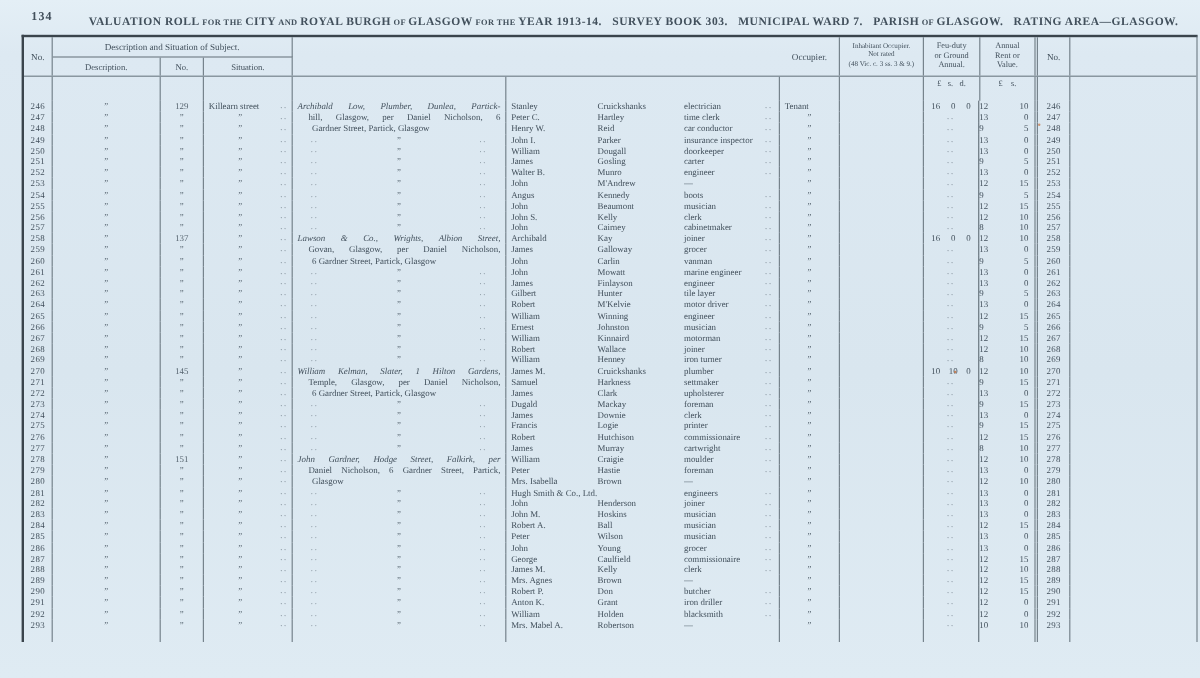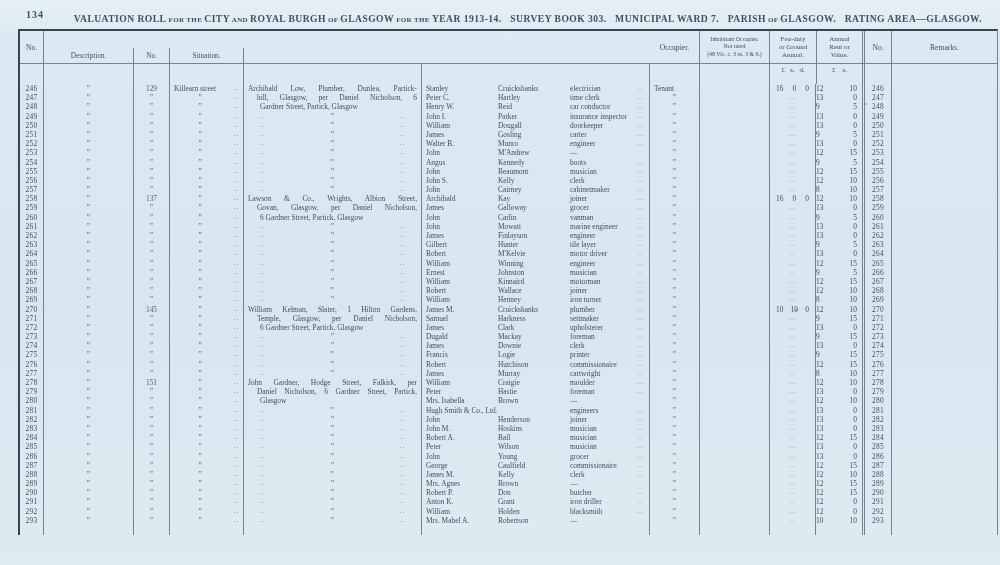--- a/index.html
+++ b/index.html
@@ -64,21 +64,21 @@
   .c{border-right:1px solid var(--line);overflow:visible;}
   .noL,.noR{text-align:center;letter-spacing:.3px;}
   .noR{border-left:3px double var(--line);}
   .desc,.stno{text-align:center;color:var(--ink-soft);}
   .sit{display:flex;justify-content:center;}
   .sitt{flex:1;padding-left:4px;}
   .sitt.center{text-align:center;padding-left:0;color:var(--ink-soft);}
   .dots{opacity:.7;letter-spacing:1.5px;padding:0 3px;font-size:7px;}
   .sit .dots{margin-left:auto;}
   .prop{}
-  .pl1{padding:0 4px;text-align:justify;text-align-last:justify;}
+  .pl1{padding:0 4px;text-align:justify;text-align-last:justify;font-style:italic;}
   .pl2{padding:0 4px 0 13px;text-align:justify;text-align-last:justify;}
   .pl3{padding-left:16px;}
   .pdots{display:flex;justify-content:space-between;padding:0 12px;color:var(--ink-soft);}
   .ten{display:flex;padding-left:4px;}
   .tf{width:72px;flex:none;}
   .tl{width:72px;flex:none;}
   .to{flex:1;}
   .ten .dots{margin-right:2px;}
   .occ{padding-left:4px;}
   .occ.center{text-align:center;padding-left:0;color:var(--ink-soft);}
@@ -99,35 +99,35 @@
 
   <div class="pagehead">
     <span class="pagenum">134</span>
     <div class="title"><span class="seg-b">Valuation Roll</span><span class="seg-s"> for the </span><span class="seg-b">City</span><span class="seg-s"> and </span><span class="seg-b">Royal Burgh</span><span class="seg-s"> of </span><span class="seg-b">Glasgow</span><span class="seg-s"> for the </span><span class="seg-b">Year 1913-14.</span><span class="seg-b">   Survey Book 303.</span><span class="seg-b">   Municipal Ward 7.</span><span class="seg-b">   Parish</span><span class="seg-s"> of </span><span class="seg-b">Glasgow.</span><span class="seg-b">   Rating Area—Glasgow.</span></div>
   </div>
 
   <div class="table">
 
     <div class="thead">
       <div class="h c1">No.</div>
+      <div class="h grp">Description and Situation of Subject.</div>
       <div class="h s1">Description.</div>
       <div class="h s2">No.</div>
       <div class="h s3">Situation.</div>
       <div class="h c7">Occupier.</div>
       <div class="h c8">Inhabitant Occupier.
 Not rated
 (48 Vic. c. 3 ss. 3 &amp; 9.)</div>
       <div class="h c9">Feu-duty
 or Ground
 Annual.</div>
       <div class="h c10">Annual
 Rent or
 Value.</div>
       <div class="h c11">No.</div>
-      <div class="h c12">Remarks.</div>
     </div>
 
     <div class="units">
       <div class="u"></div>
       <div class="u"></div>
       <div class="u"></div>
       <div class="u"></div>
       <div class="u"></div>
       <div class="u"></div>
       <div class="u"></div>

